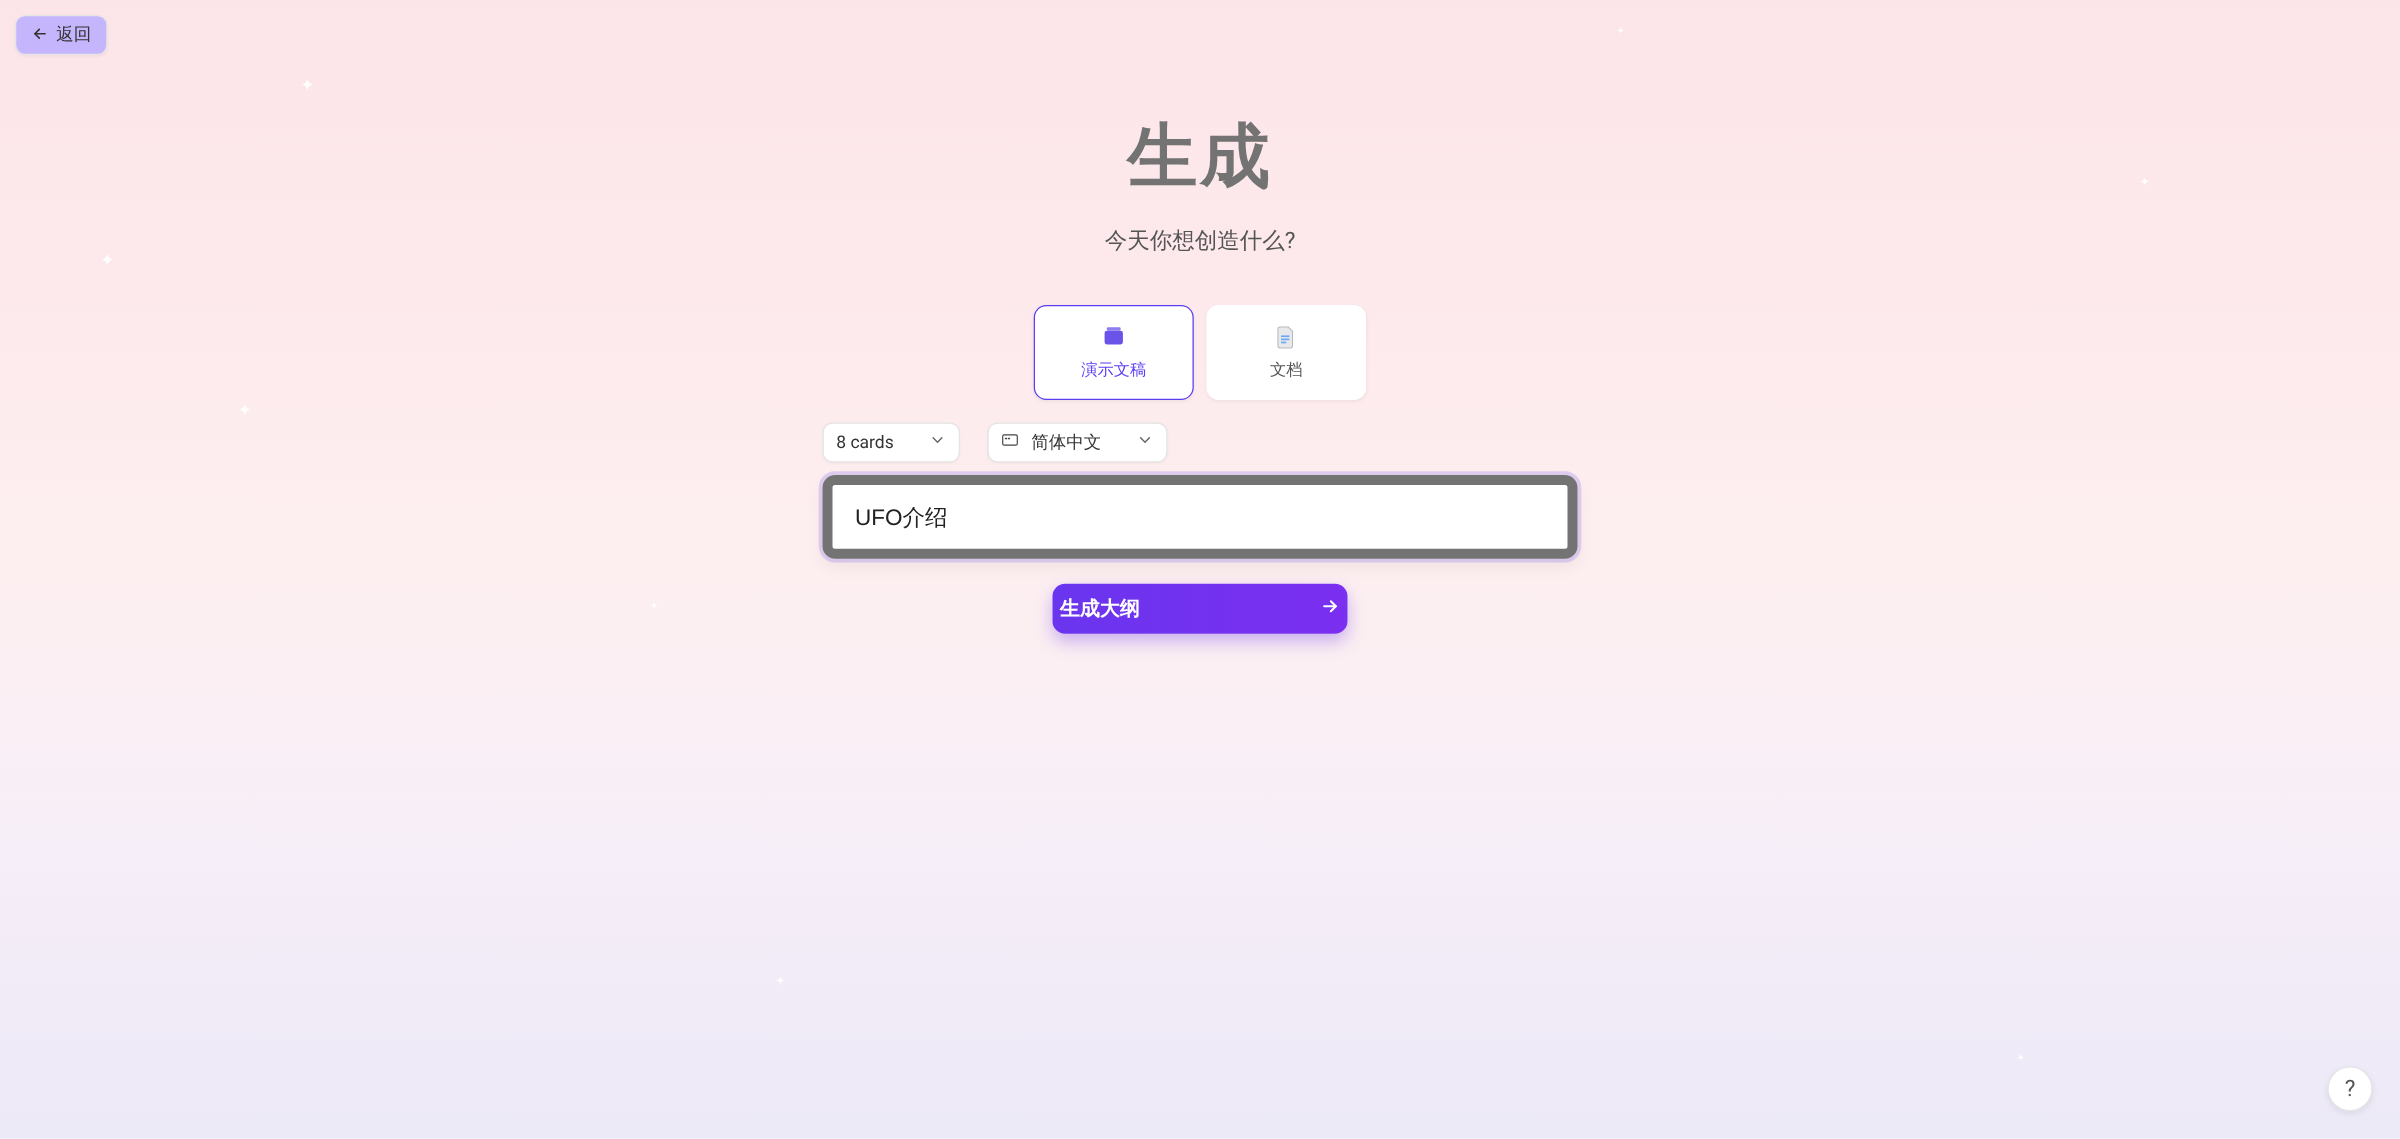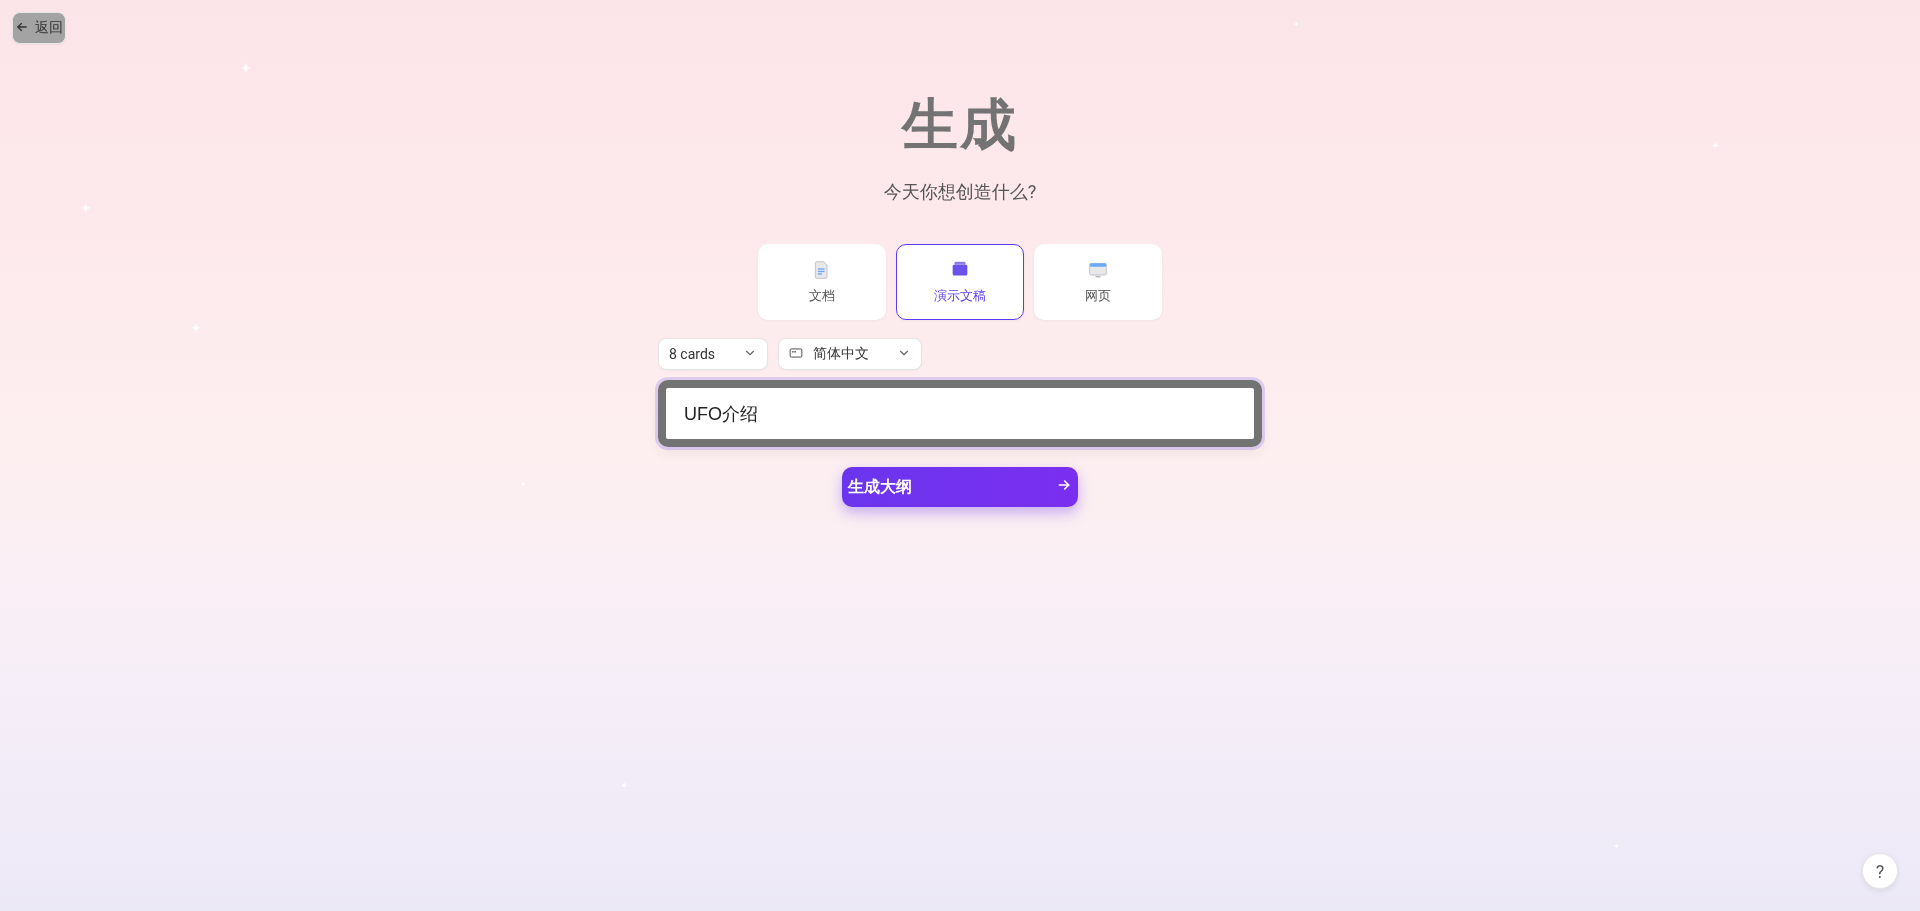--- a/index.html
+++ b/index.html
@@ -8,22 +8,22 @@
     font-family: -apple-system, BlinkMacSystemFont, "Segoe UI", Roboto, "Helvetica Neue", Arial, "PingFang SC", "Microsoft YaHei", sans-serif;
     background: linear-gradient(180deg, #fce5e9 0%, #fde9ec 25%, #fdeff0 50%, #f6eef8 75%, #ece9f7 100%);
     min-height:100vh;
     position:relative;
     overflow:hidden;
     color:#333;
   }
 
   .back-btn {
     position:absolute; top:12px; left:12px;
-    background:#a3a3a3; border:1px solid #e5e5e5; border-radius:8px;
-    padding:6px 2px; display:flex; align-items:center; gap:6px;
+    background:#c4b5fd; border:1px solid #e5e5e5; border-radius:8px;
+    padding:6px 12px; display:flex; align-items:center; gap:6px;
     font-size:14px; color:#333; cursor:pointer;
     box-shadow:0 1px 2px rgba(0,0,0,0.04);
     text-align:center;
   }
   .back-btn svg { width:14px; height:14px; }
 
   .center {
     position:absolute; left:50%; transform:translateX(-50%);
     top:88px; width:680px; display:flex; flex-direction:column; align-items:center;
   }
@@ -33,21 +33,21 @@
   .type-row { display:flex; gap:10px; margin-top:40px; }
   .type-card {
     width:128px; height:76px; background:#fff; border:1px solid transparent;
     border-radius:10px; display:flex; flex-direction:column; align-items:center;
     justify-content:center; gap:6px; cursor:pointer; font-size:13px; color:#555;
     box-shadow:0 1px 3px rgba(0,0,0,0.05);
   }
   .type-card.active { border:1.5px solid #5b3df5; color:#5b3df5; }
   .type-card .ic { width:24px; height:22px; display:flex; align-items:center; justify-content:center; }
 
-  .opts-row { display:flex; gap:10px; margin-top:18px; align-self:flex-start; margin-left:38px; }
+  .opts-row { display:flex; gap:22px; margin-top:18px; align-self:flex-start; margin-left:38px; }
   .select {
     background:#fff; border:1px solid #e3e3e3; border-radius:8px;
     padding:6px 10px; display:flex; align-items:center; gap:10px;
     font-size:14px; color:#333; cursor:pointer; min-height:32px;
     box-shadow:0 1px 2px rgba(0,0,0,0.03);
   }
   .select .chev { margin-left:18px; }
   .select svg { width:14px; height:14px; }
 
   .prompt-wrap {
@@ -101,49 +101,39 @@
       </svg>
   </span>
   <span>返回</span>
 </button>
 
 <div class="center">
   <div class="title">生成</div>
   <div class="subtitle">今天你想创造什么?</div>
 
   <div class="type-row">
-    <div class="type-card">
-      <span class="ic">
-        <svg viewBox="0 0 24 24" width="20" height="22">
-            <path d="M6 2h8l4 4v14a2 2 0 0 1-2 2H6a2 2 0 0 1-2-2V4a2 2 0 0 1 2-2z" fill="#e8e8ea" stroke="#b8b8c2" stroke-width="1"></path>
-            <rect x="7" y="10" width="8" height="1.6" fill="#6aa9f5"></rect>
-            <rect x="7" y="13" width="8" height="1.6" fill="#6aa9f5"></rect>
-            <rect x="7" y="16" width="5" height="1.6" fill="#6aa9f5"></rect>
-          </svg>
-      </span>
-      <span>文档</span>
-    </div>
     <div class="type-card active">
       <span class="ic">
         <svg viewBox="0 0 24 24" width="24" height="22">
             <rect x="4" y="6" width="16" height="12" rx="2" fill="#6a53e8"></rect>
             <rect x="6" y="3" width="12" height="3" rx="1" fill="#8f7cf0"></rect>
           </svg>
       </span>
       <span>演示文稿</span>
     </div>
     <div class="type-card">
       <span class="ic">
-        <svg viewBox="0 0 24 24" width="24" height="20">
-            <rect x="2" y="4" width="20" height="14" rx="2" fill="#e8e8ea" stroke="#b8b8c2" stroke-width="1"></rect>
-            <rect x="2" y="4" width="20" height="4" rx="2" fill="#6aa9f5"></rect>
-            <rect x="9" y="19" width="6" height="2" fill="#b8b8c2"></rect>
+        <svg viewBox="0 0 24 24" width="20" height="22">
+            <path d="M6 2h8l4 4v14a2 2 0 0 1-2 2H6a2 2 0 0 1-2-2V4a2 2 0 0 1 2-2z" fill="#e8e8ea" stroke="#b8b8c2" stroke-width="1"></path>
+            <rect x="7" y="10" width="8" height="1.6" fill="#6aa9f5"></rect>
+            <rect x="7" y="13" width="8" height="1.6" fill="#6aa9f5"></rect>
+            <rect x="7" y="16" width="5" height="1.6" fill="#6aa9f5"></rect>
           </svg>
       </span>
-      <span>网页</span>
+      <span>文档</span>
     </div>
   </div>
 
   <div class="opts-row">
     <div class="select">
       <span>8 cards</span>
       <span class="chev">
         <svg viewBox="0 0 24 24" fill="none" stroke="#666" stroke-width="2" stroke-linecap="round" stroke-linejoin="round">
             <polyline points="6 9 12 15 18 9"></polyline>
           </svg>

